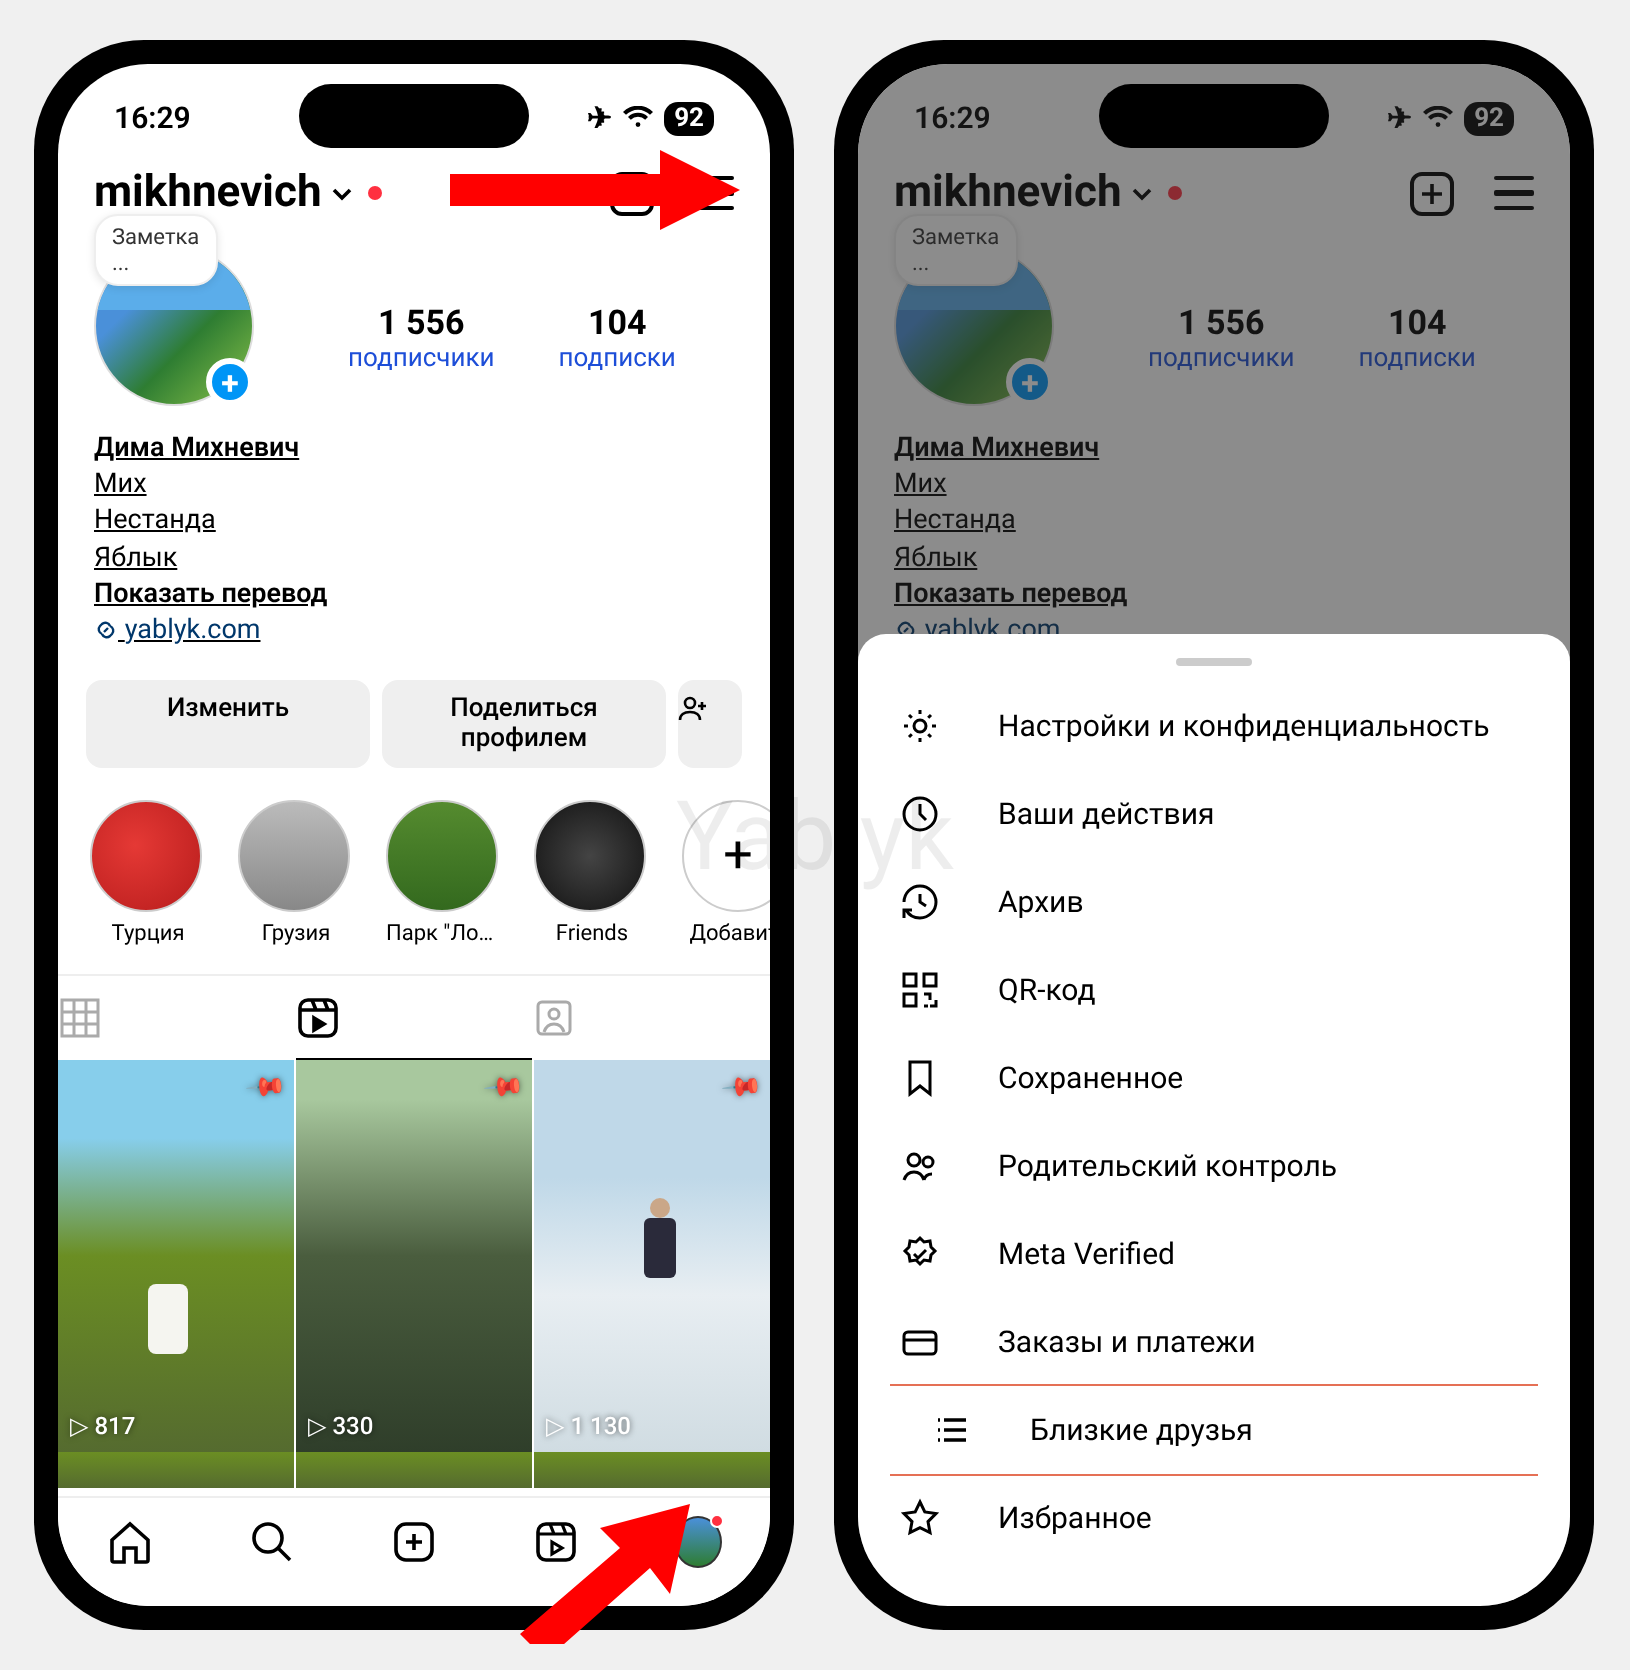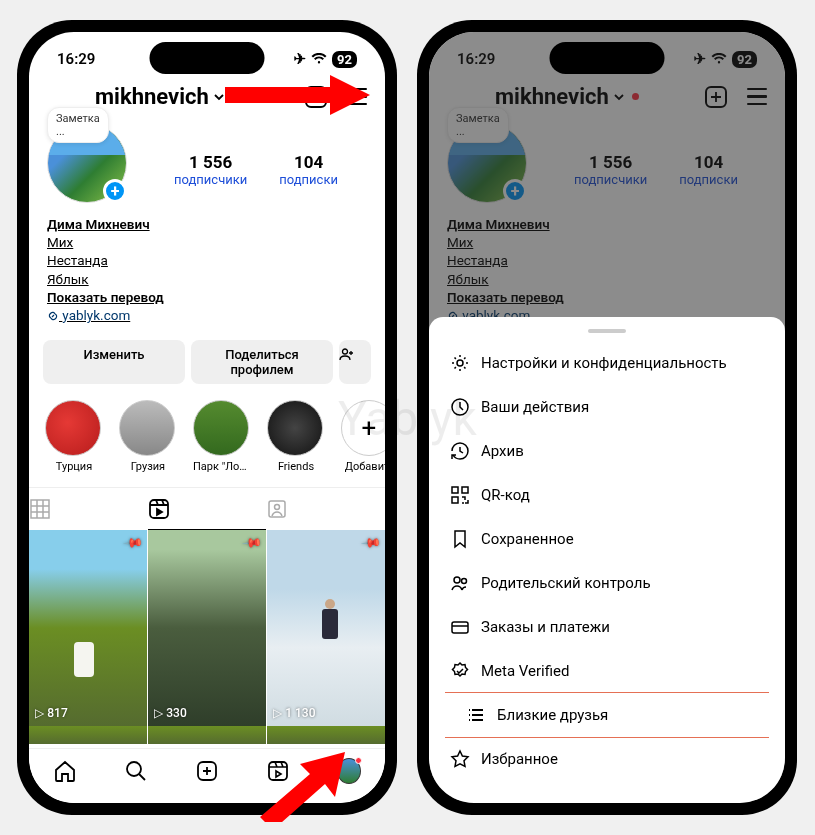--- a/index.html
+++ b/index.html
@@ -50,21 +50,20 @@
     border-radius: 7px;
     padding: 1px 5px;
     font-size: 13px;
     font-weight: 700;
   }
   .header {
     display: flex;
     justify-content: space-between;
     align-items: center;
     padding: 6px 18px 6px 18px;
-    margin-left: 48px;
   }
   .username {
     font-size: 22px;
     font-weight: 700;
     display: flex;
     align-items: center;
     gap: 4px;
   }
   .red-dot { width: 7px; height: 7px; background: #ff3040; border-radius: 50%; margin-left: 3px; }
   .header-icons { display: flex; gap: 20px; align-items: center; }
@@ -205,21 +204,21 @@
     background: #fff;
     border-radius: 14px 14px 45px 45px;
     padding: 10px 0 22px;
     z-index: 50;
   }
   .sheet-handle {
     width: 38px; height: 4px; background: #ccc;
     border-radius: 2px; margin: 2px auto 8px;
   }
   .menu-item {
-    display: flex; align-items: center; gap: 10px;
+    display: flex; align-items: center; gap: 28px;
     padding: 12px 20px; font-size: 15px;
   }
   .menu-item.highlighted { border: 1.5px solid #e57055; border-left: none; border-right: none; margin: -1px 16px;}
   .menu-icon { width: 22px; display: flex; align-items: center; justify-content: center; }
   .dimmed .status-bar, .dimmed .header, .dimmed .profile-row, .dimmed .bio, .dimmed .action-row {
     opacity: 0.85;
   }
   svg { display: block; }
 </style>
 </head>
@@ -532,33 +531,33 @@
               <circle cx="7" cy="7" r="3" stroke="#000" stroke-width="1.5" fill="none"></circle>
               <circle cx="14" cy="8" r="2.5" stroke="#000" stroke-width="1.5" fill="none"></circle>
               <path d="M2 17c1-3 3-4 5-4s4 1 5 4M12 17c.5-2 2-3 4-3" stroke="#000" stroke-width="1.5" fill="none"></path>
             </svg>
           </span>
         <span>Родительский контроль</span>
       </div>
       <div class="menu-item">
         <span class="menu-icon">
             <svg width="20" height="20" viewBox="0 0 20 20">
+              <path d="M10 2l2 2 3-.5.5 3 2 2-2 2-.5 3-3-.5-2 2-2-2-3 .5-.5-3-2-2 2-2 .5-3 3 .5zM7 10l2 2 4-4" stroke="#000" stroke-width="1.5" fill="none"></path>
+            </svg>
+          </span>
+        <span>Meta Verified</span>
+      </div>
+      <div class="menu-item">
+        <span class="menu-icon">
+            <svg width="20" height="20" viewBox="0 0 20 20">
               <rect x="2" y="5" width="16" height="11" rx="2" stroke="#000" stroke-width="1.5" fill="none"></rect>
               <path d="M2 9h16" stroke="#000" stroke-width="1.5"></path>
             </svg>
           </span>
         <span>Заказы и платежи</span>
-      </div>
-      <div class="menu-item">
-        <span class="menu-icon">
-            <svg width="20" height="20" viewBox="0 0 20 20">
-              <path d="M10 2l2 2 3-.5.5 3 2 2-2 2-.5 3-3-.5-2 2-2-2-3 .5-.5-3-2-2 2-2 .5-3 3 .5zM7 10l2 2 4-4" stroke="#000" stroke-width="1.5" fill="none"></path>
-            </svg>
-          </span>
-        <span>Meta Verified</span>
       </div>
       <div class="menu-item highlighted">
         <span class="menu-icon">
             <svg width="20" height="20" viewBox="0 0 20 20">
               <path d="M3 5h1M6 5h11M3 10h1M6 10h11M3 15h1M6 15h11" stroke="#000" stroke-width="1.8"></path>
             </svg>
           </span>
         <span>Близкие друзья</span>
       </div>
       <div class="menu-item">

